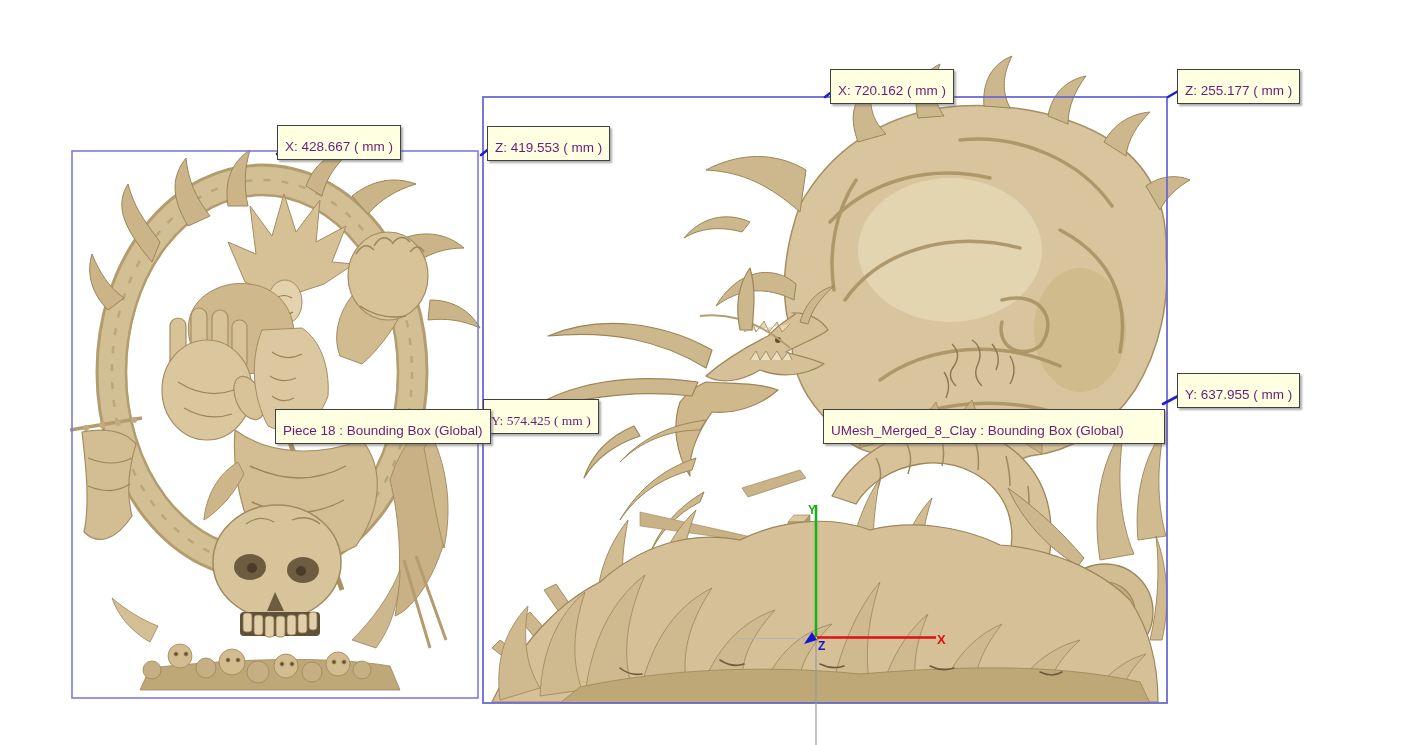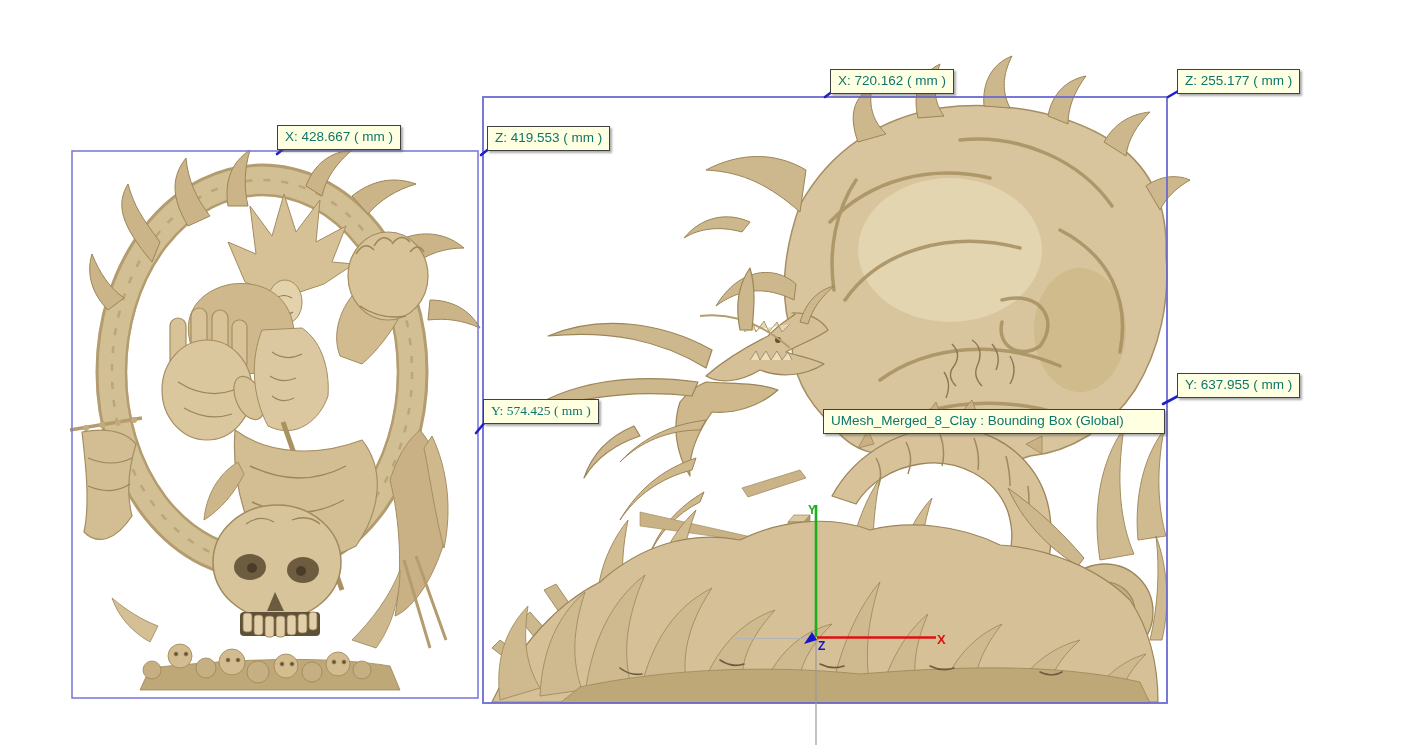--- a/index.html
+++ b/index.html
@@ -3,23 +3,23 @@
 <meta charset="utf-8">
 <style>
   html,body{margin:0;padding:0;background:#fff;}
   .viewport{
     position:relative;width:1416px;height:745px;background:#ffffff;
     overflow:hidden;font-family:"Liberation Sans",sans-serif;
   }
   .scene{position:absolute;left:0;top:0;}
   .tooltip{
     position:absolute;z-index:5;
-    background:#ffffe1;border:1px solid #404040;color:#0f766e;
+    background:#ffffe1;border:1px solid #404040;color:#701a75;
     font:13.5px/1.3 "Liberation Sans",sans-serif;
-    padding:2px 7px 3px 7px;white-space:nowrap;
+    padding:12px 7px 3px 7px;white-space:nowrap;
     box-shadow:2px 2px 2px rgba(90,90,90,.5);
   }
   .tooltip.wide{min-width:326px;}
   .tt-xa{left:277px;top:125px;}
   .tt-za{left:487px;top:126px;}
   .tt-xb{left:830px;top:69px;}
   .tt-zb{left:1177px;top:69px;}
   .tt-ya{left:483px;top:399px;font-family:Liberation Serif, serif;}
   .tt-yb{left:1177px;top:373px;text-align:right;}
   .tt-na{left:275px;top:409px;}
@@ -302,19 +302,20 @@
     <path d="M812,632 L804,644 L817,640 Z" fill="#1414d2"></path>
     <text x="937" y="644" font-size="13" font-weight="bold" fill="#e01010" font-family="Liberation Sans, sans-serif">X</text>
     <text x="808" y="514" font-size="12" font-weight="bold" fill="#1cb01c" font-family="Liberation Sans, sans-serif">Y</text>
     <text x="818" y="650" font-size="12" font-weight="bold" fill="#1414d2" font-family="Liberation Sans, sans-serif">Z</text>
   </g>
 </svg>
 
   <div class="tooltip tt-xa">X: 428.667 ( mm )</div>
   <div class="tooltip tt-za">Z: 419.553 ( mm )</div>
   <div class="tooltip tt-ya">Y: 574.425 ( mm )</div>
+  <div class="tooltip tt-na">Piece 18 : Bounding Box (Global)</div>
 
   <div class="tooltip tt-xb">X: 720.162 ( mm )</div>
   <div class="tooltip tt-zb">Z: 255.177 ( mm )</div>
   <div class="tooltip tt-yb">Y: 637.955 ( mm )</div>
   <div class="tooltip tt-nb wide">UMesh_Merged_8_Clay : Bounding Box (Global)</div>
 
 </div>
 
 </body></html>

